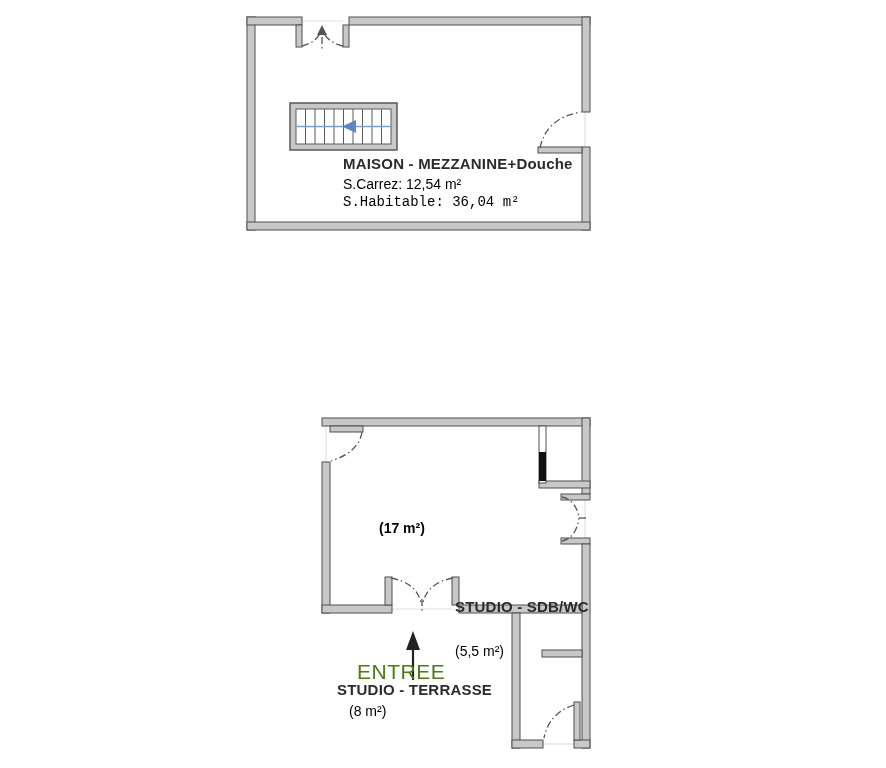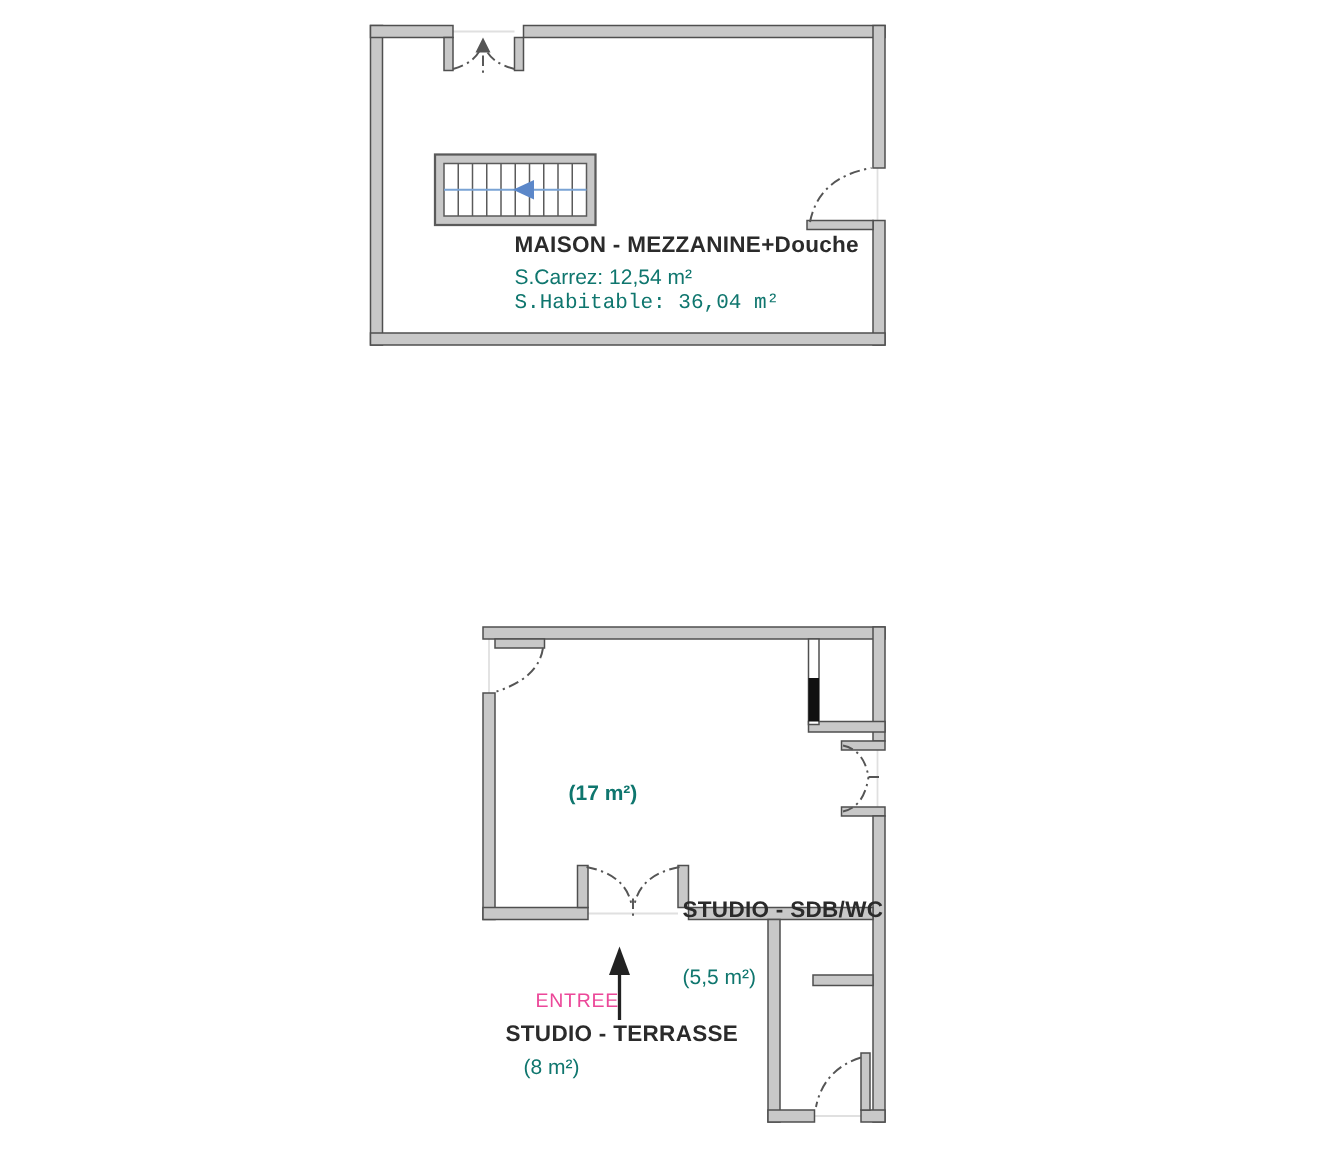--- a/index.html
+++ b/index.html
@@ -6,22 +6,22 @@
   .canvas{
     position:relative;
     width:886px;height:768px;
     background:#ffffff;
     font-family:"Liberation Sans", sans-serif;
     overflow:hidden;
   }
   .plan-svg{position:absolute;left:0;top:0;}
   .lbl{position:absolute;white-space:nowrap;line-height:1.1;}
   .room-title{font-weight:bold;font-size:15px;color:#2b2b2b;letter-spacing:.2px;}
-  .room-area{font-size:14px;color:#0f766e;}
-  .entry-label{font-size:13px;color:#ec4899;letter-spacing:.5px;}
+  .room-area{font-size:14px;color:#000000;}
+  .entry-label{font-size:21px;color:#4d7c0f;letter-spacing:.5px;}
   .labels-layer{position:absolute;left:0;top:0;width:100%;height:100%;}
 </style>
 </head>
 <body>
 
 <div class="canvas">
 
   <svg class="plan-svg" width="886" height="768" viewBox="0 0 886 768">
 
     <g fill="#c8c8c8" stroke="#4f4f4f" stroke-width="1">

